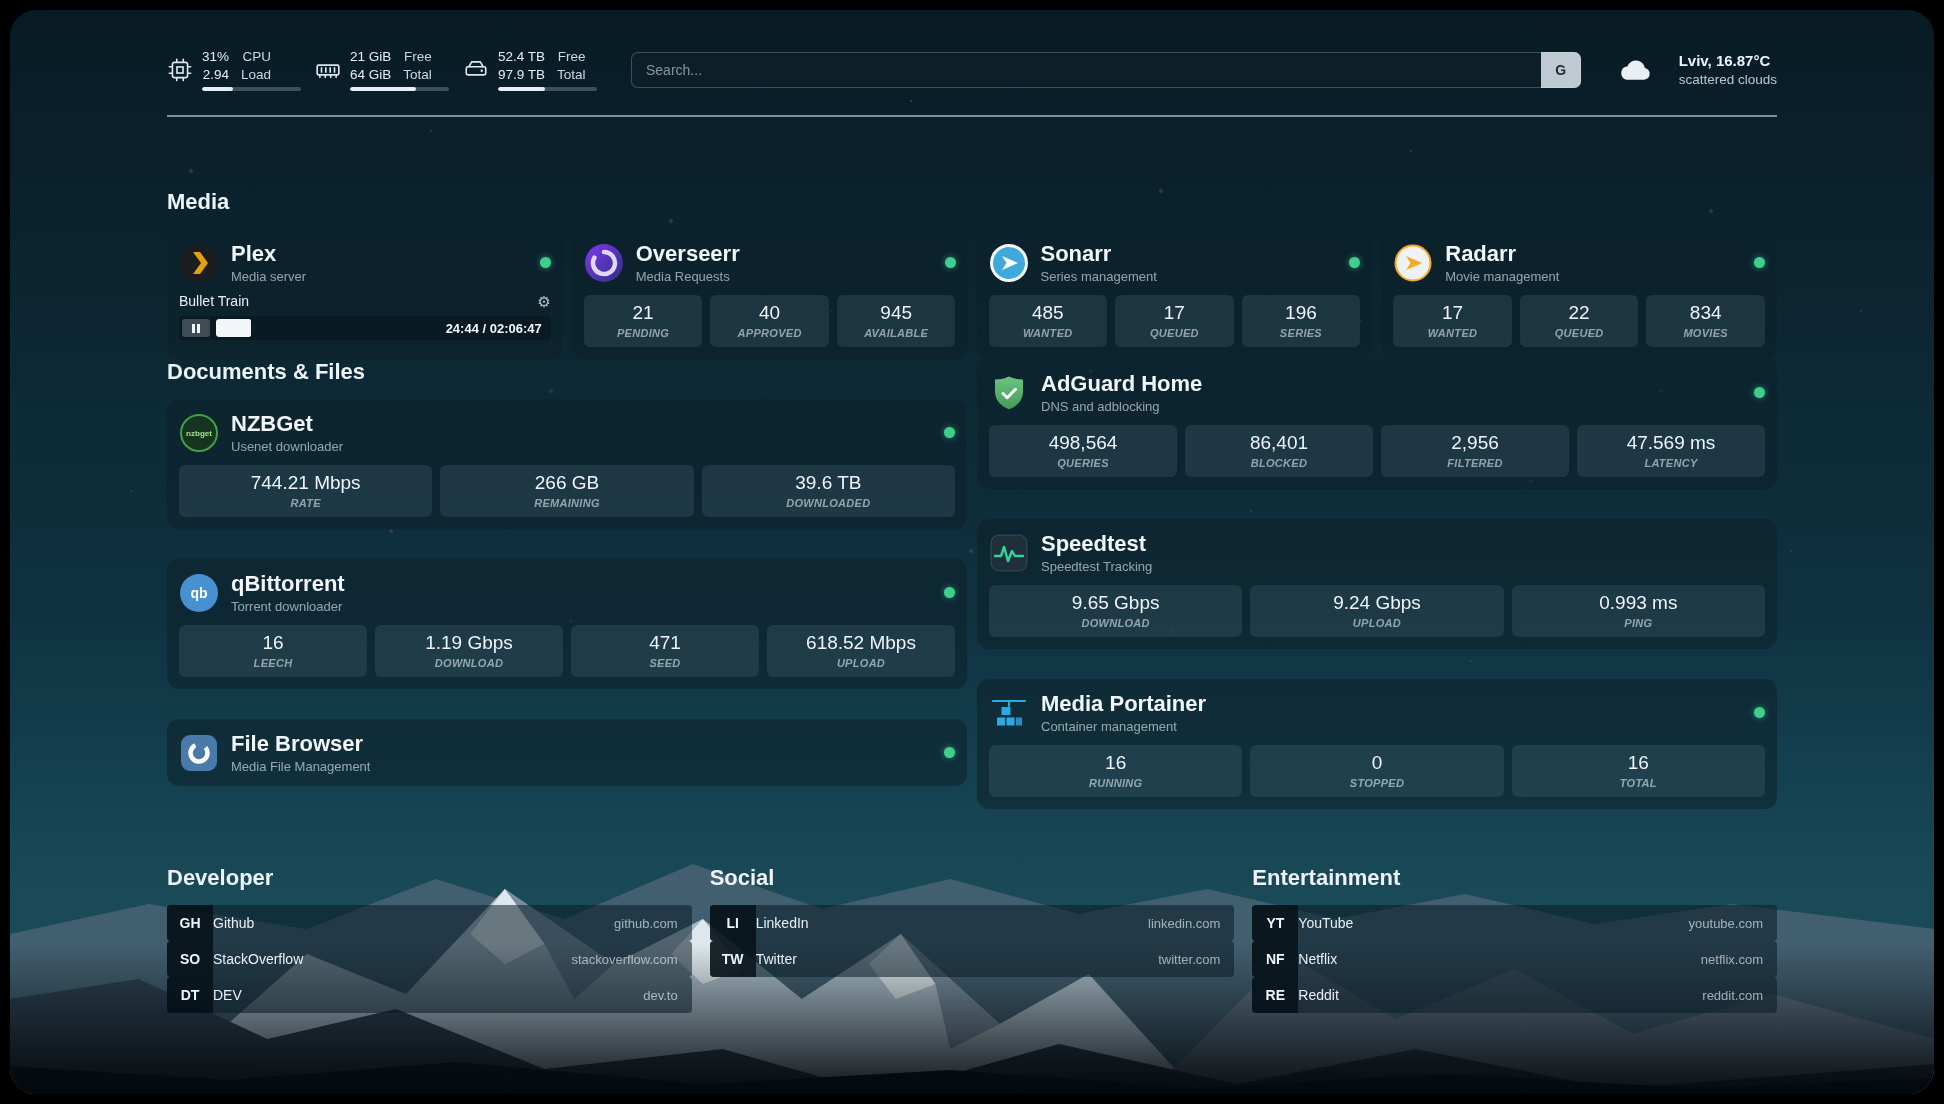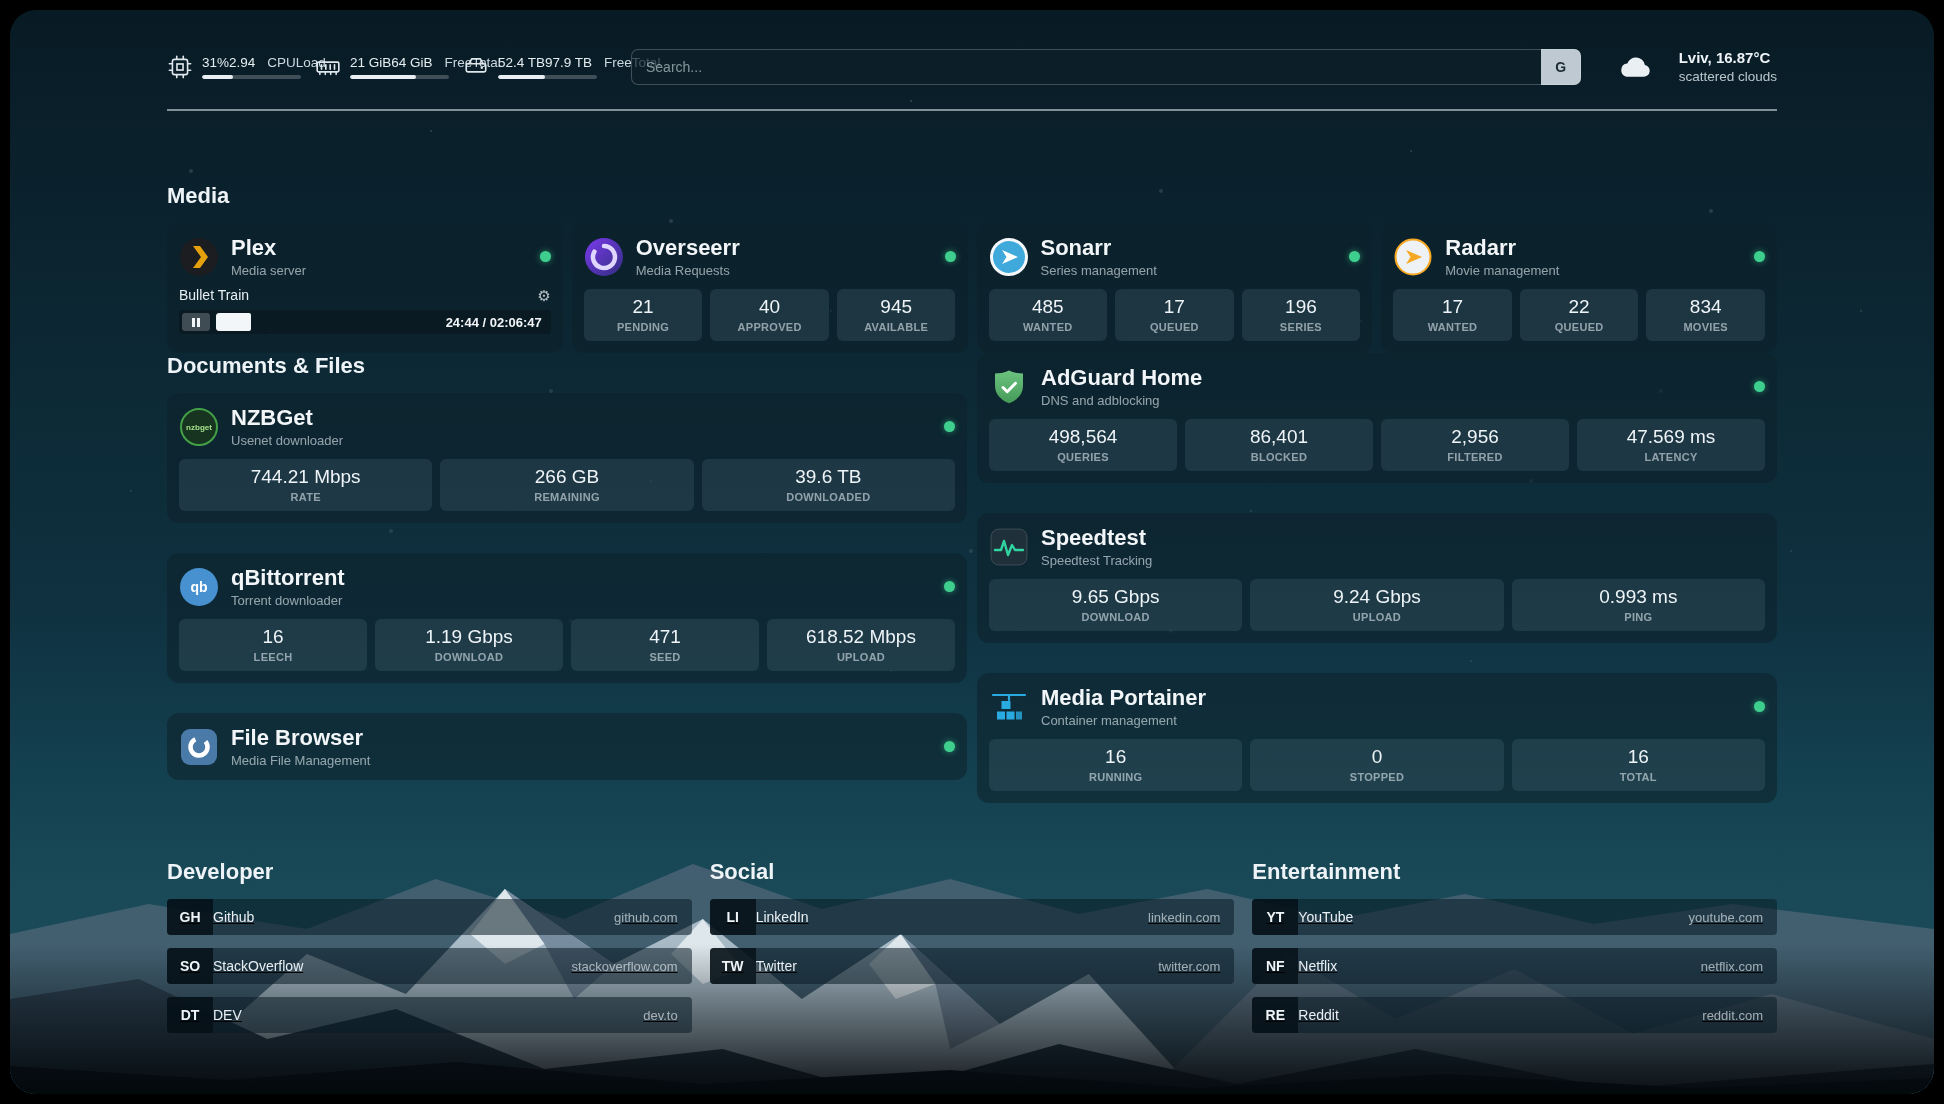--- a/index.html
+++ b/index.html
@@ -25,21 +25,21 @@
     1160px 620px 0 1px rgba(255,255,255,.09),1460px 650px 0 0 rgba(255,255,255,.11);}
   .content{position:relative;z-index:2;width:1610px;margin:0 auto;padding-top:38px;}
 
   
   .topbar{display:flex;align-items:center;}
   .resources{display:flex;gap:14px;}
   .res{display:flex;align-items:center;gap:9px;width:134px;}
   .res-icon{color:#dfe7ec;display:flex;align-items:center;}
   .res-body{flex:1;min-width:0;}
   .res-rows{display:flex;gap:12px;font-size:13.5px;line-height:1.3;color:#e6edf1;}
-  .res-col{display:flex;flex-direction:row;white-space:nowrap;align-items:flex-end;}
+  .res-col{display:flex;flex-direction:column;white-space:nowrap;align-items:flex-end;}
   .res-col.labels{color:#ccd8df;}
   .res-bar{margin-top:4px;height:4px;border-radius:2px;background:rgba(255,255,255,.22);overflow:hidden;}
   .res-fill{height:100%;background:#e8eef2;border-radius:2px;}
   .searchwrap{flex:1;margin:0 34px;position:relative;height:36px;}
   .search-input{width:100%;height:100%;box-sizing:border-box;padding:0 52px 0 14px;border-radius:7px;
     border:1px solid rgba(255,255,255,.22);background:rgba(14,32,42,.72);color:#e6edf1;font-size:14px;outline:none;
     font-family:"Liberation Sans",sans-serif;}
   .search-input::placeholder{color:rgba(230,240,245,.55);}
   .search-provider{position:absolute;right:0;top:0;height:36px;width:40px;border:none;cursor:pointer;
     border-radius:0 7px 7px 0;background:rgba(222,232,238,.85);color:#1b2a33;font-weight:700;font-size:14px;
@@ -61,39 +61,39 @@
   .card-head{display:flex;align-items:center;gap:12px;}
   .svc-icon{width:40px;height:40px;flex:0 0 40px;display:flex;align-items:center;justify-content:center;}
   .titles{display:flex;flex-direction:column;gap:2px;min-width:0;}
   .title{font-size:22px;font-weight:600;color:#f2f6f8;white-space:nowrap;}
   .subtitle{font-size:13px;color:rgba(230,240,245,.62);white-space:nowrap;}
   .dot{margin-left:auto;width:11px;height:11px;border-radius:50%;background:#3ecf8e;flex:0 0 11px;
     box-shadow:0 0 6px rgba(62,207,142,.6);}
   .stats{display:flex;gap:8px;margin-top:11px;}
   .stat{flex:1;background:rgba(138,172,192,.14);border-radius:6px;padding:7px 4px 8px;text-align:center;min-width:0;}
   .stat-value{font-size:19px;color:#eef4f7;white-space:nowrap;overflow:hidden;}
-  .stat-label{font-size:11px;font-weight:700;letter-spacing:.3px;color:rgba(230,240,245,.58);margin-top:3px;white-space:nowrap;}
+  .stat-label{font-size:11px;font-weight:700;letter-spacing:.3px;color:rgba(230,240,245,.58);margin-top:3px;white-space:nowrap;font-style:italic;}
 
   
   .player{margin-top:9px;}
   .player-top{display:flex;align-items:center;}
   .player-title{font-size:14px;color:#e9eff3;}
   .player-gear{margin-left:auto;font-size:15px;color:rgba(235,243,247,.75);line-height:1;cursor:pointer;}
   .player-bar-row{margin-top:7px;display:flex;align-items:center;background:rgba(8,20,28,.6);border-radius:4px;
     padding:3px;height:24px;box-sizing:border-box;}
   .player-pause{width:28px;height:18px;border:none;border-radius:3px;background:rgba(255,255,255,.22);cursor:pointer;
     display:flex;align-items:center;justify-content:center;gap:2.5px;padding:0;}
   .player-pause i{display:block;width:2.5px;height:9px;background:#f2f6f8;}
   .player-track{flex:1;height:18px;margin:0 6px;border-radius:3px;position:relative;overflow:hidden;}
   .player-fill{height:100%;background:#f2f6f8;border-radius:2px;}
   .player-time{font-size:13px;font-weight:600;color:#f2f6f8;margin:0 6px 0 2px;white-space:nowrap;}
 
   
   .bookmarks{display:grid;grid-template-columns:repeat(3,1fr);gap:18px;margin-top:56px;padding-bottom:36px;}
-  .bm-col .rows{display:flex;flex-direction:column;gap:13px;text-decoration:underline;}
+  .bm-col .rows{display:flex;flex-direction:column;}
   .bm{display:flex;align-items:center;height:36px;background:rgba(10,28,38,.55);border-radius:4px;overflow:hidden;
     text-decoration:none;cursor:pointer;}
   .bm-abbr{width:46px;height:100%;flex:0 0 46px;display:flex;align-items:center;justify-content:center;
     background:rgba(4,14,20,.78);color:#eef4f7;font-size:14px;font-weight:700;}
   .bm-name{margin-left:0;font-size:14px;color:#e9eff3;}
   .bm-domain{margin-left:auto;margin-right:14px;font-size:13px;color:rgba(230,240,245,.65);}
   svg{display:block;}
 </style>
 </head>
 <body>

